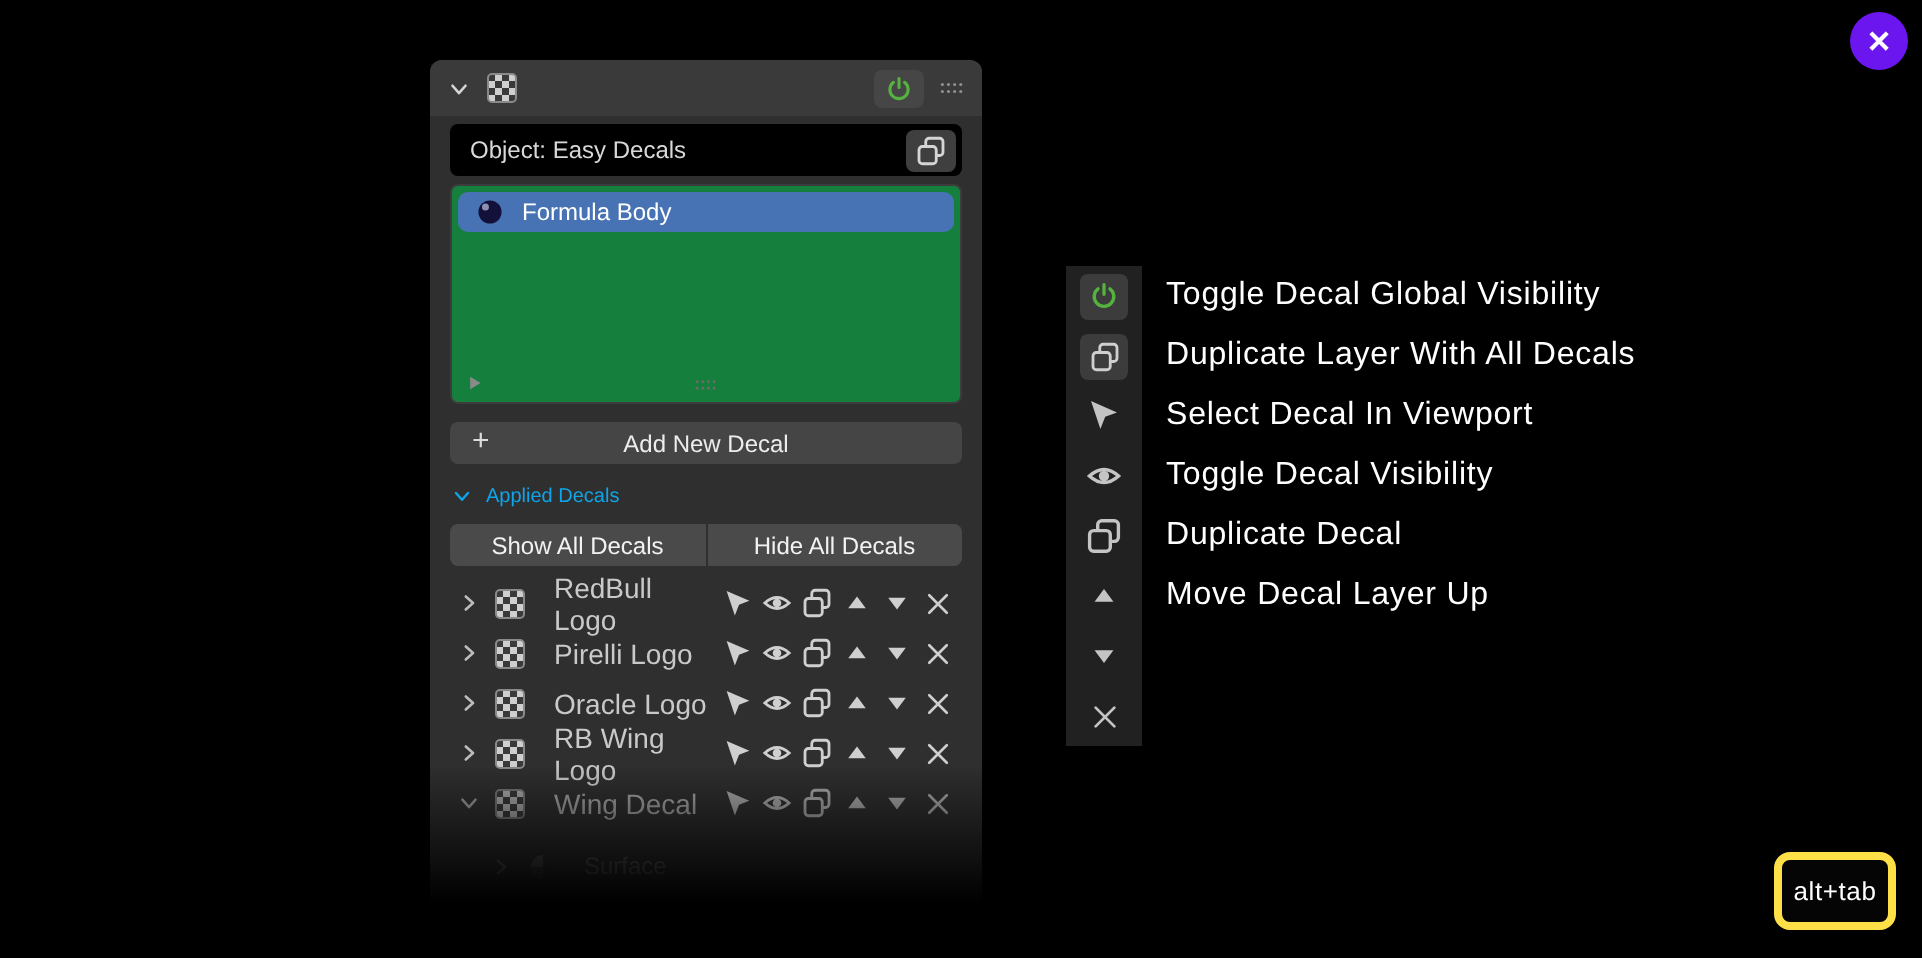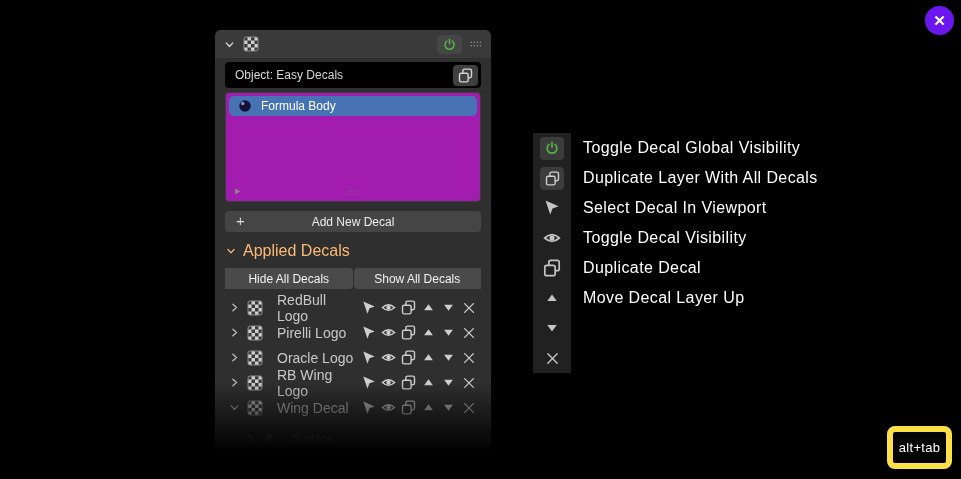--- a/index.html
+++ b/index.html
@@ -19,31 +19,31 @@
   .ph-spacer{flex:1}
   .power-btn{width:25px;height:19px;background:#464646;border-radius:4px;--occ:#464646;
              display:flex;align-items:center;justify-content:center;color:#54b33e;}
   .grip{color:#8f8f8f}
   .panel-body{padding:0 10px;}
   .object-box{margin-top:4px;height:26px;background:#000000;border-radius:4px;
               display:flex;align-items:center;padding:0 3px 0 10px;}
   .object-box .lbl{font-size:12px;color:#d8d8d8;flex:1;}
   .mini-btn{width:25px;height:21px;background:#3f3f3f;--occ:#3f3f3f;border-radius:4px;
             display:flex;align-items:center;justify-content:center;color:#d5d5d5;}
-  .list-box{position:relative;margin-top:4px;height:110px;background:#a21caf;
+  .list-box{position:relative;margin-top:4px;height:110px;background:#15803d;
             border:1px solid #3c3c3c;border-radius:4px;box-sizing:border-box;}
   .sel-row{margin:3px;height:20px;background:#4772b3;border-radius:5px;
            display:flex;align-items:center;gap:9px;padding-left:9px;}
   .sel-row .lbl{font-size:12px;color:#fff;}
   .list-filter{position:absolute;left:6px;bottom:4px;color:#8a8a8a;}
   .list-grip{position:absolute;left:50%;transform:translateX(-50%);bottom:2px;color:#6a6a6a;}
   .add-btn{position:relative;margin-top:9px;height:21px;background:#454545;border-radius:4px;
            display:flex;align-items:center;justify-content:center;color:#ececec;font-size:12px;}
   .add-btn .plus{position:absolute;left:11px;top:1px;font-size:15px;font-weight:400;color:#dcdcdc;}
-  .section-hdr{margin-top:10px;display:flex;align-items:center;gap:6px;color:#fdba74;font-size:16px;}
+  .section-hdr{margin-top:10px;display:flex;align-items:center;gap:6px;color:#0ea5e9;font-size:10px;}
   .seg{margin-top:8px;display:flex;gap:1px;height:21px;}
   .seg-btn{flex:1;background:#4a4a4a;color:#f2f2f2;font-size:12px;
            display:flex;align-items:center;justify-content:center;}
   .seg-btn.left{border-radius:4px 0 0 4px;}
   .seg-btn.right{border-radius:0 4px 4px 0;}
   .rows{margin-top:6px;}
   .decal-row{height:25px;display:flex;align-items:center;color:#c9c9c9;}
   .decal-row .chev{width:16px;color:#bdbdbd;margin-left:1px;}
   .decal-row .tex{width:16px;margin-left:5px;}
   .decal-name{font-size:14px;margin-left:14px;flex:1;color:#c9c9c9;}
@@ -66,21 +66,21 @@
                   display:flex;align-items:center;justify-content:center;color:#cfcfcf;}
   .legend-iconbox.green{color:#54b33e;}
   .legend-label{margin-left:12px;color:#fff;font-size:16px;font-weight:300;letter-spacing:.4px;white-space:nowrap;}
 
   
   #close-btn{position:absolute;left:925px;top:6px;width:29px;height:29px;border-radius:50%;
              background:#6b16ee;display:flex;align-items:center;justify-content:center;color:#fff;}
   #key-hint{position:absolute;left:887px;top:426px;width:62px;height:40px;}
   #key-hint .back{position:absolute;left:5px;top:5px;width:55px;height:33px;background:#fff;border-radius:8px;}
   #key-hint .key{position:absolute;left:0;top:0;width:53px;height:31px;background:#050505;
-                 border:6px solid #fde047;border-radius:8px;display:flex;align-items:center;justify-content:center;
+                 border:4px solid #fde047;border-radius:8px;display:flex;align-items:center;justify-content:center;
                  color:#fff;font-size:13px;letter-spacing:.3px;}
 </style>
 </head>
 <body>
 
 <svg width="0" height="0" style="position:absolute" aria-hidden="true">
   <defs>
     <symbol id="sym-chev-down" viewBox="0 0 16 16">
         <polyline points="4,6 8,10.5 12,6" fill="none" stroke="currentColor" stroke-width="1.6" stroke-linecap="round" stroke-linejoin="round"></polyline>
       </symbol>
@@ -218,22 +218,22 @@
       <div class="section-hdr">
         <span class="icon">
             <svg class="i12">
               <use href="#sym-chev-down"></use>
             </svg>
           </span>
         <span>Applied Decals</span>
       </div>
 
       <div class="seg">
+        <div class="seg-btn left">Show All Decals</div>
         <div class="seg-btn right">Hide All Decals</div>
-        <div class="seg-btn left">Show All Decals</div>
       </div>
 
       <div class="rows">
 
         <div class="decal-row">
           <span class="icon chev">
               <svg class="i13">
                 <use href="#sym-chev-right"></use>
               </svg>
             </span>

